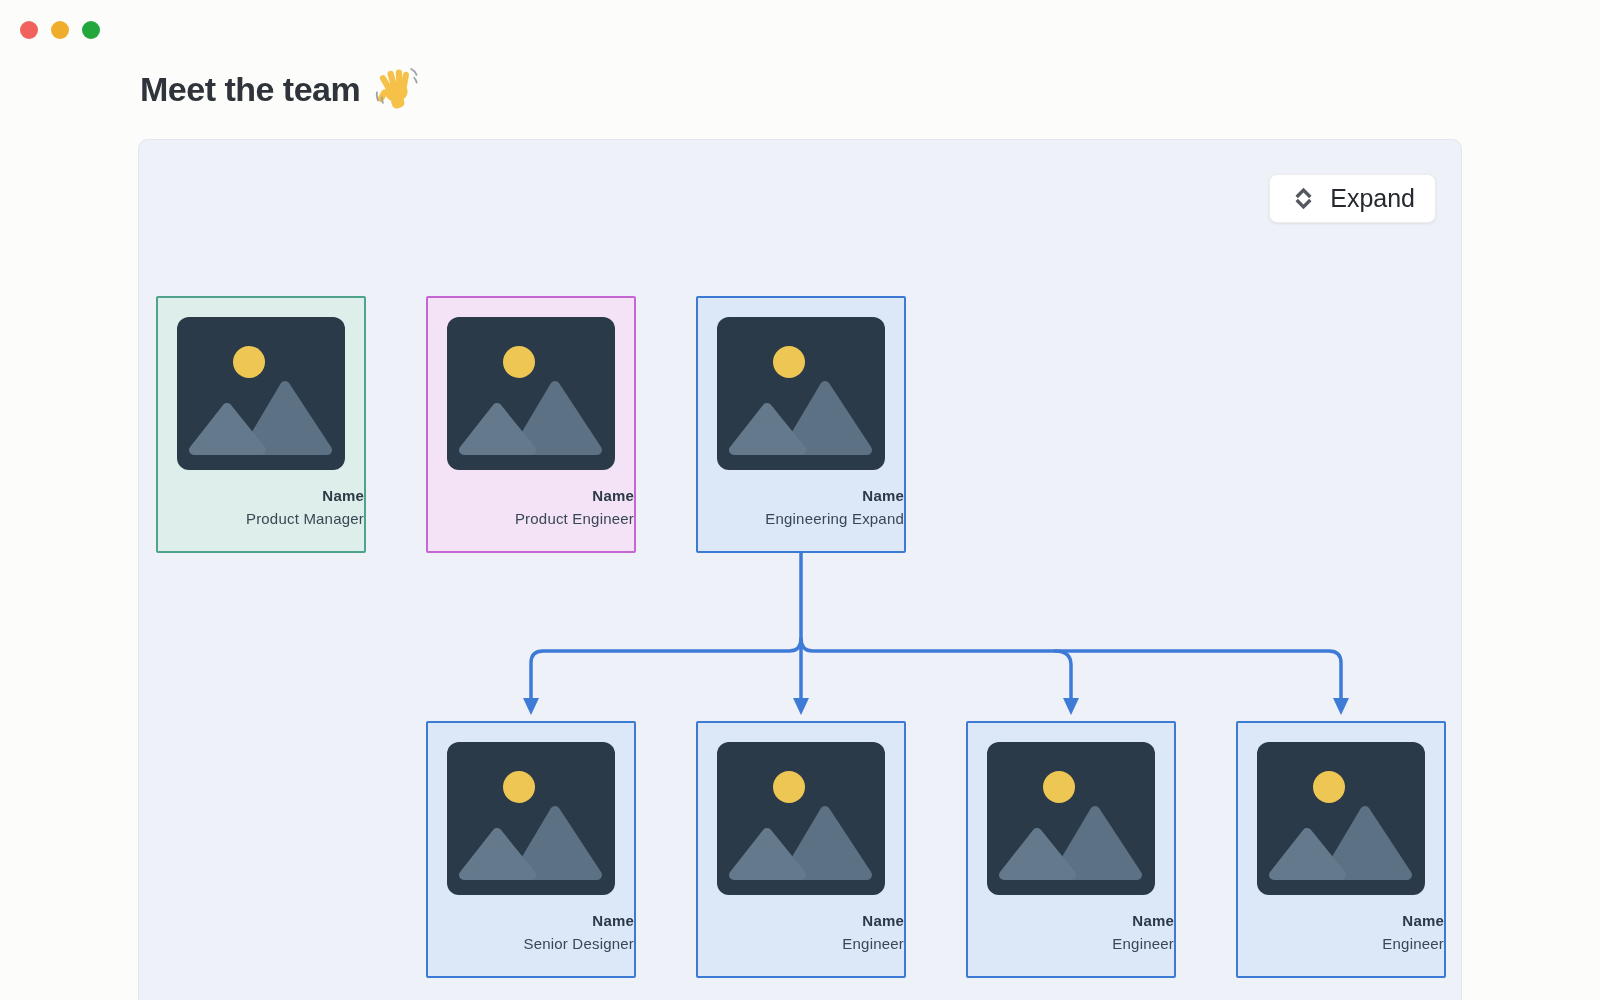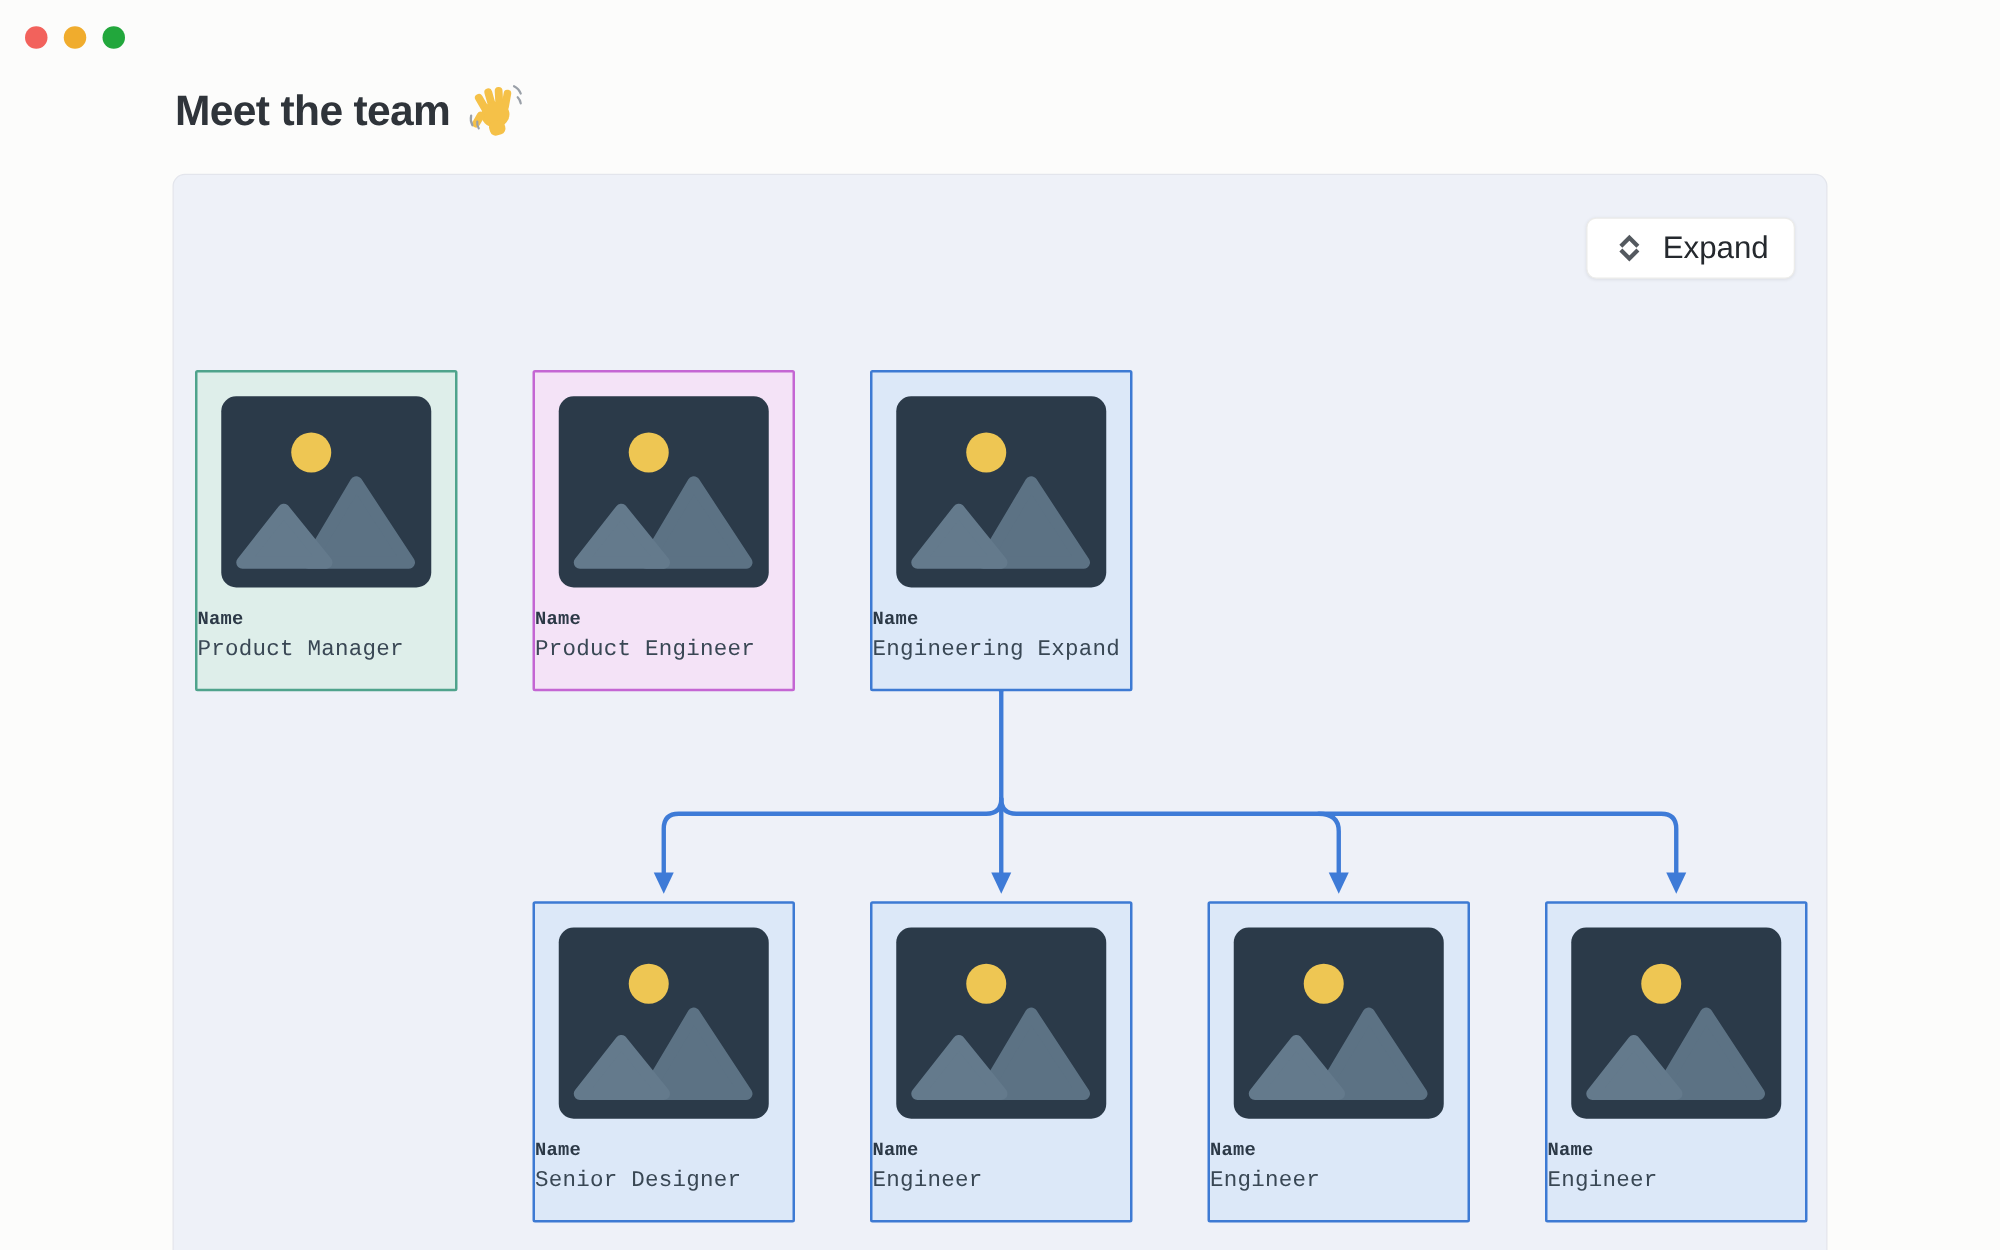--- a/index.html
+++ b/index.html
@@ -35,40 +35,40 @@
     display:flex;align-items:center;gap:13px;cursor:pointer;
     box-shadow:0 1px 3px rgba(15,15,15,.08);
     margin-top:10px;
   }
   .expand-btn .label{font-size:25px;color:#25292e;}
   .unfold-icon{width:27px;height:27px;}
 
   
   .card{
     position:absolute;width:210px;height:257px;box-sizing:border-box;
-    border:2px solid;border-radius:2px;text-align:left;cursor:pointer;font-family:Liberation Mono, monospace;
+    border:2px solid;border-radius:2px;text-align:right;cursor:pointer;
   }
   .card.green{background:#deeeea;border-color:#4fa38c;}
   .card.purple{background:#f4e3f7;border-color:#c466d3;}
   .card.blue{background:#dce8f8;border-color:#3d7ad3;}
   .pos-pm{left:17px;top:156px}
   .pos-pd{left:287px;top:156px}
   .pos-em{left:557px;top:156px}
   .pos-se{left:287px;top:581px}
   .pos-e1{left:557px;top:581px}
   .pos-e2{left:827px;top:581px}
   .pos-e3{left:1097px;top:581px}
 
   .photo{
     width:168px;height:153px;margin:19px auto 0;
     background:#2b3a49;border-radius:12px;overflow:hidden;
   }
   .photo svg{display:block;width:168px;height:153px;}
   .card .name{margin-top:17px;font-size:15px;font-weight:700;color:#2c3947;letter-spacing:.2px;}
-  .card .role{margin-top:6px;font-size:18px;color:#394754;letter-spacing:.2px;}
+  .card .role{margin-top:6px;font-size:15px;color:#394754;letter-spacing:.2px;}
 </style>
 </head>
 <body>
 
 <div class="traffic-lights">
   <span class="tl-dot tl-red"></span>
   <span class="tl-dot tl-yellow"></span>
   <span class="tl-dot tl-green"></span>
 </div>
 

